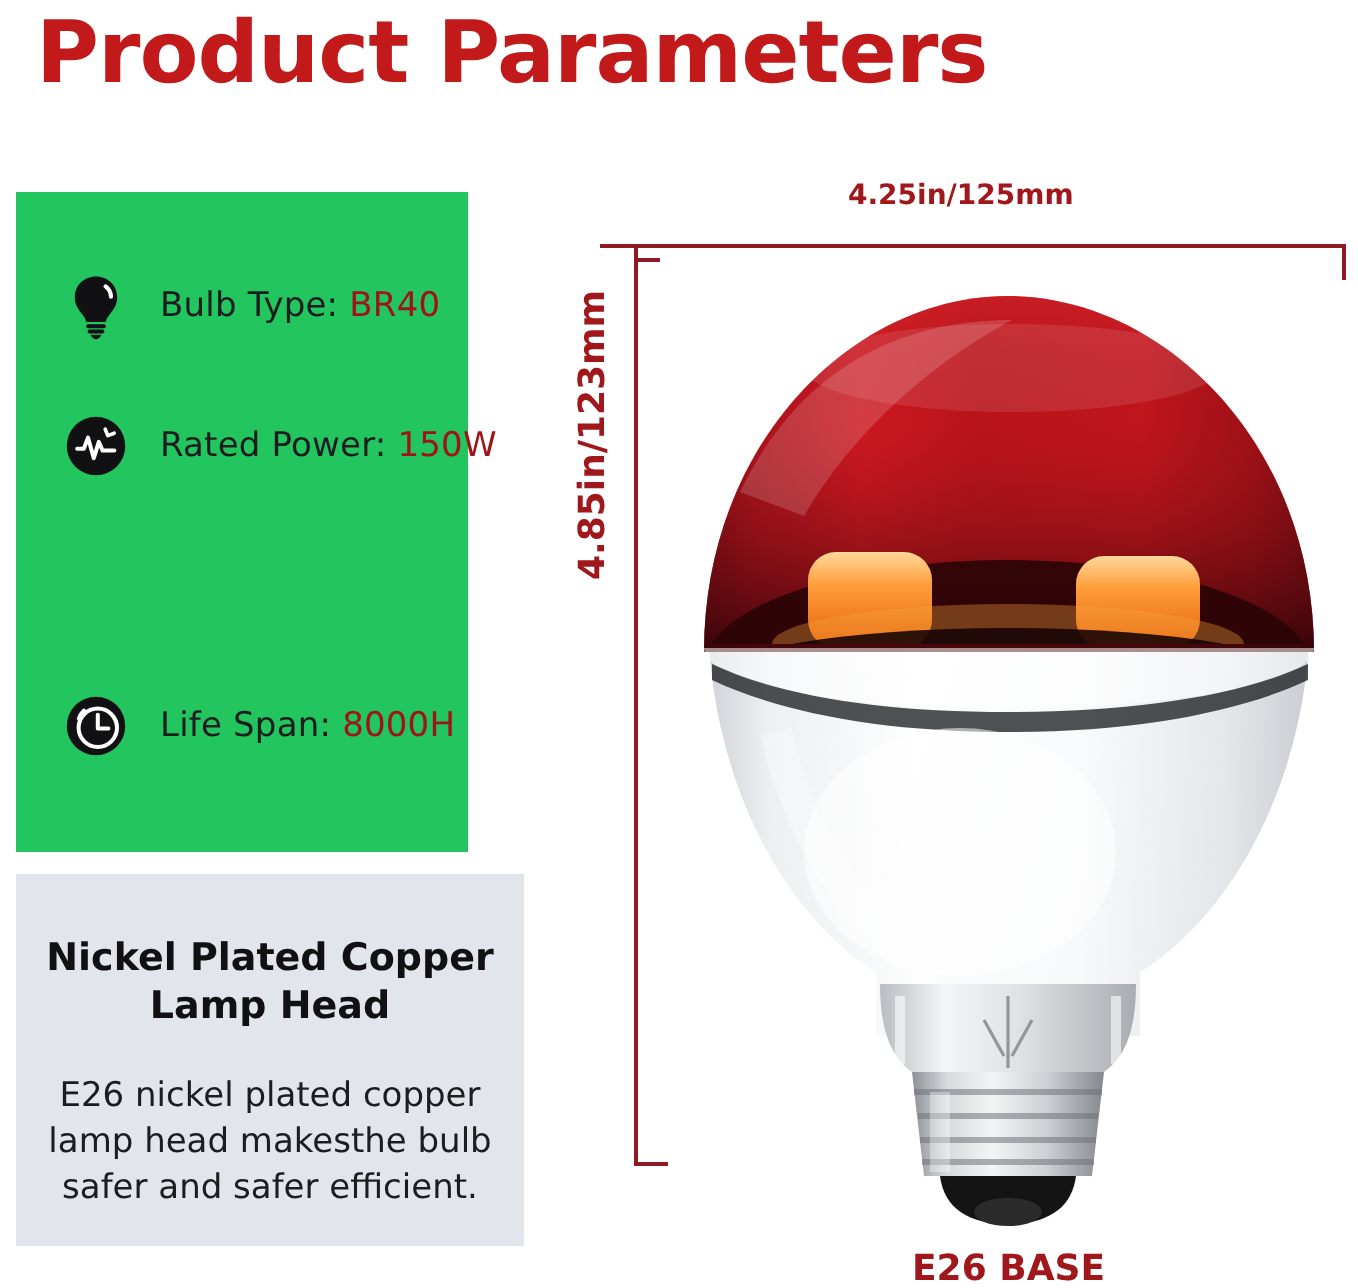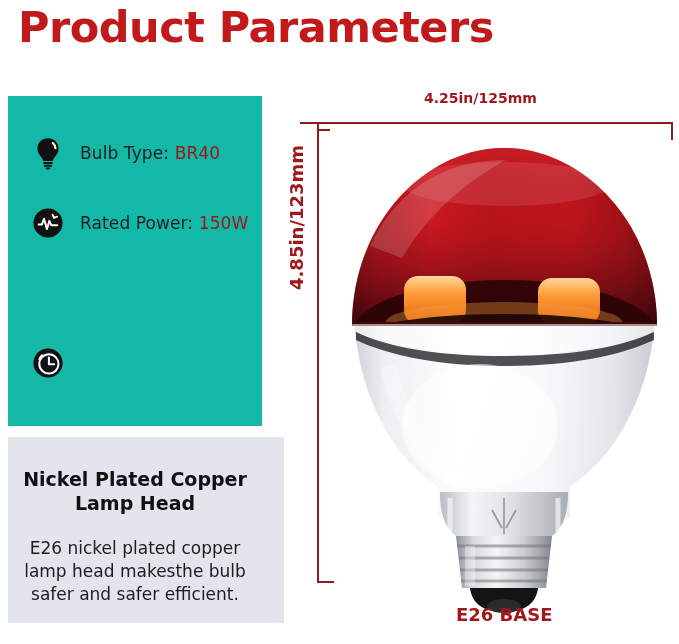--- a/index.html
+++ b/index.html
@@ -27,23 +27,23 @@
     letter-spacing: -0.5px;
     white-space: nowrap;
     font-family: "DejaVu Sans", "Liberation Sans", sans-serif;
   }
 
   
   .spec-panel {
     position: absolute;
     left: 8px;
     top: 96px;
-    width: 254px;
+    width: 226px;
     height: 330px;
-    background: #14b8a6;
+    background: #22c55e;
     text-decoration: underline;
   }
   .spec-row {
     position: absolute;
     left: 0;
     width: 100%;
     height: 70px;
     display: flex;
     align-items: center;
   }
@@ -67,21 +67,21 @@
     color: #1d1d1f;
     white-space: nowrap;
     letter-spacing: 0.1px;
   }
   .spec-value { color: #9e1417; }
 
   .info-panel {
     position: absolute;
     left: 8px;
     top: 437px;
-    width: 276px;
+    width: 254px;
     height: 186px;
     background: #e2e5ec;
   }
   .info-heading {
     position: absolute;
     left: 14px;
     top: 30px;
     width: 226px;
     text-align: center;
     font-size: 19px;
@@ -117,21 +117,21 @@
     font-size: 18px;
     font-weight: bold;
     color: #a0181b;
     white-space: nowrap;
     transform: rotate(-90deg);
     transform-origin: left top;
   }
   .dim-base-label {
     position: absolute;
     left: 456px;
-    top: 604px;
+    top: 624px;
     font-size: 18px;
     font-weight: bold;
     color: #a0181b;
     white-space: nowrap;
   }
   .dim-lines {
     position: absolute;
     left: 0; top: 0;
     width: 679px;
     height: 644px;
@@ -186,20 +186,23 @@
 
   <div class="spec-row r3">
     <span class="spec-icon">
       <svg viewBox="0 0 36 36">
         <circle cx="18" cy="18" r="14.6" fill="#111114"></circle>
         <circle cx="18.9" cy="18.9" r="9.6" fill="none" stroke="#ffffff" stroke-width="2.0"></circle>
         <path d="M18.9 12.4v6.8h5.3" fill="none" stroke="#ffffff" stroke-width="2.0" stroke-linecap="round" stroke-linejoin="round"></path>
         <path d="M9.4 14.2a9.8 9.8 0 0 1 2.6-3.9" fill="none" stroke="#ffffff" stroke-width="2.0" stroke-linecap="round"></path>
       </svg>
     </span>
+    <span class="spec-text">
+      <span>Life Span: </span><span class="spec-value">8000H</span>
+    </span>
   </div>
 </div>
 
 <div class="info-panel">
   <div class="info-heading">Nickel Plated Copper Lamp Head</div>
   <div class="info-body">E26 nickel plated copper lamp head makesthe bulb safer and safer efficient.</div>
 </div>
 
 <div class="bulb-wrap">
   <svg viewBox="0 0 349 490" width="349" height="490">

